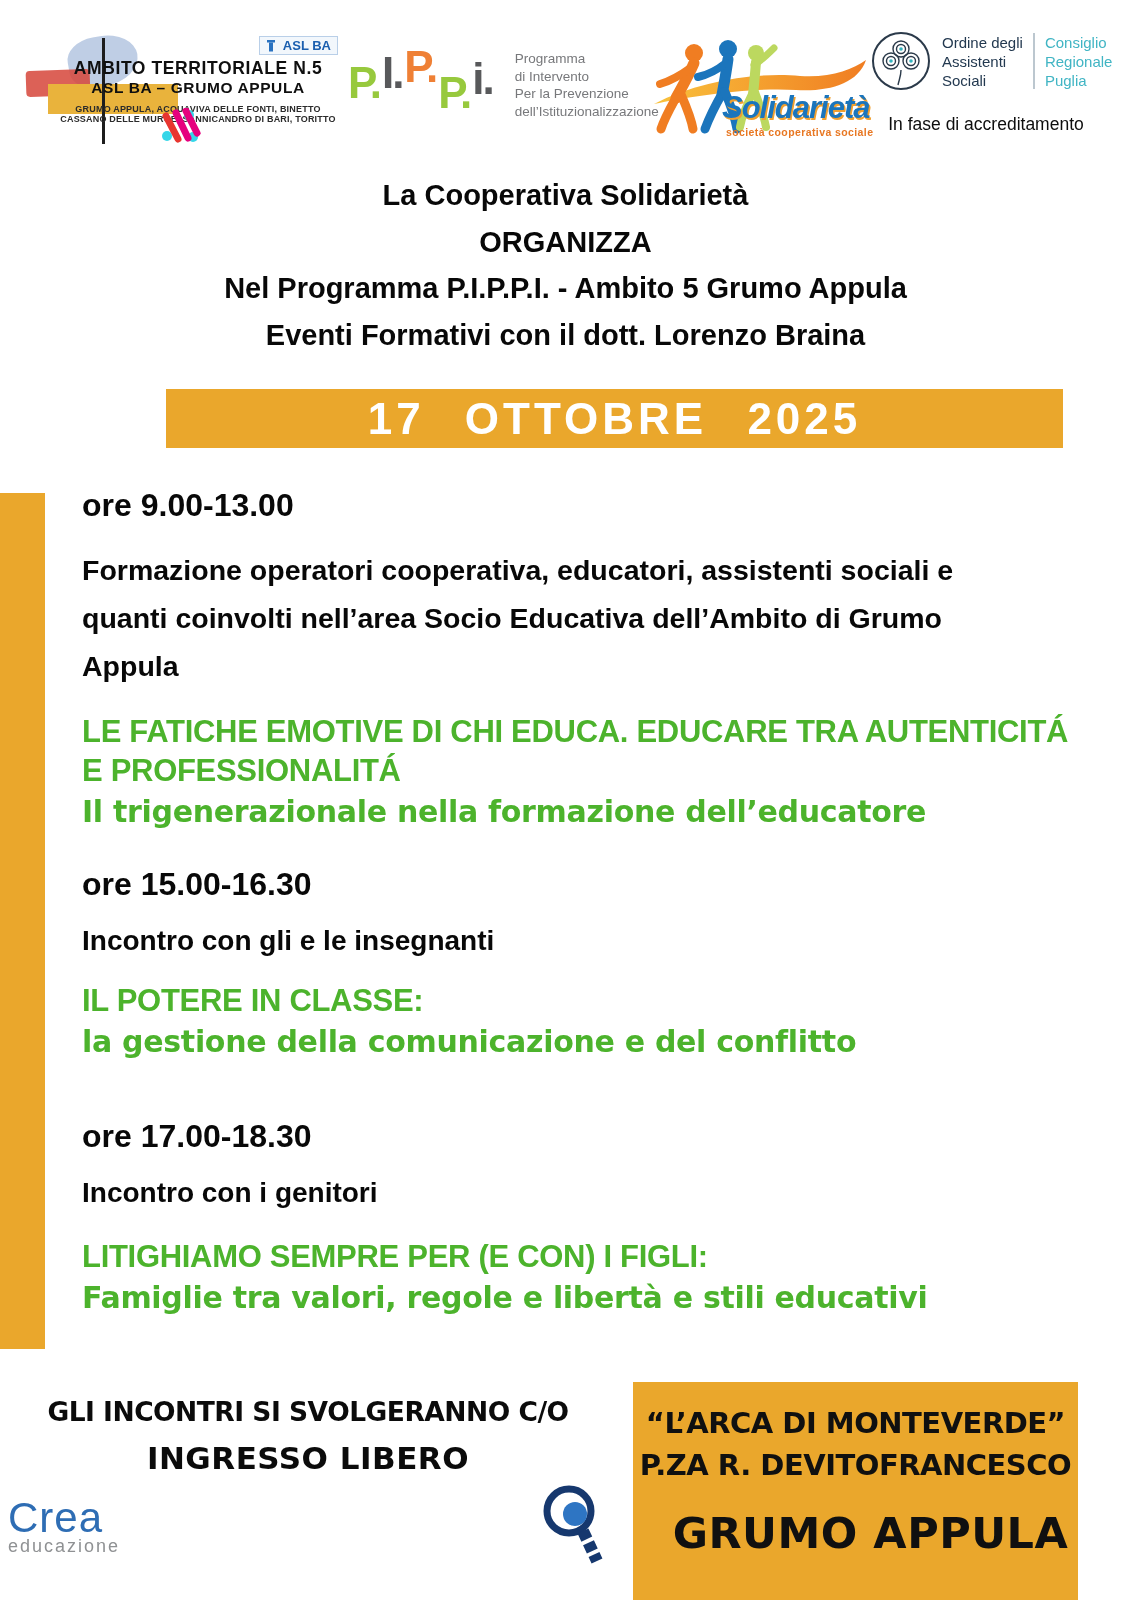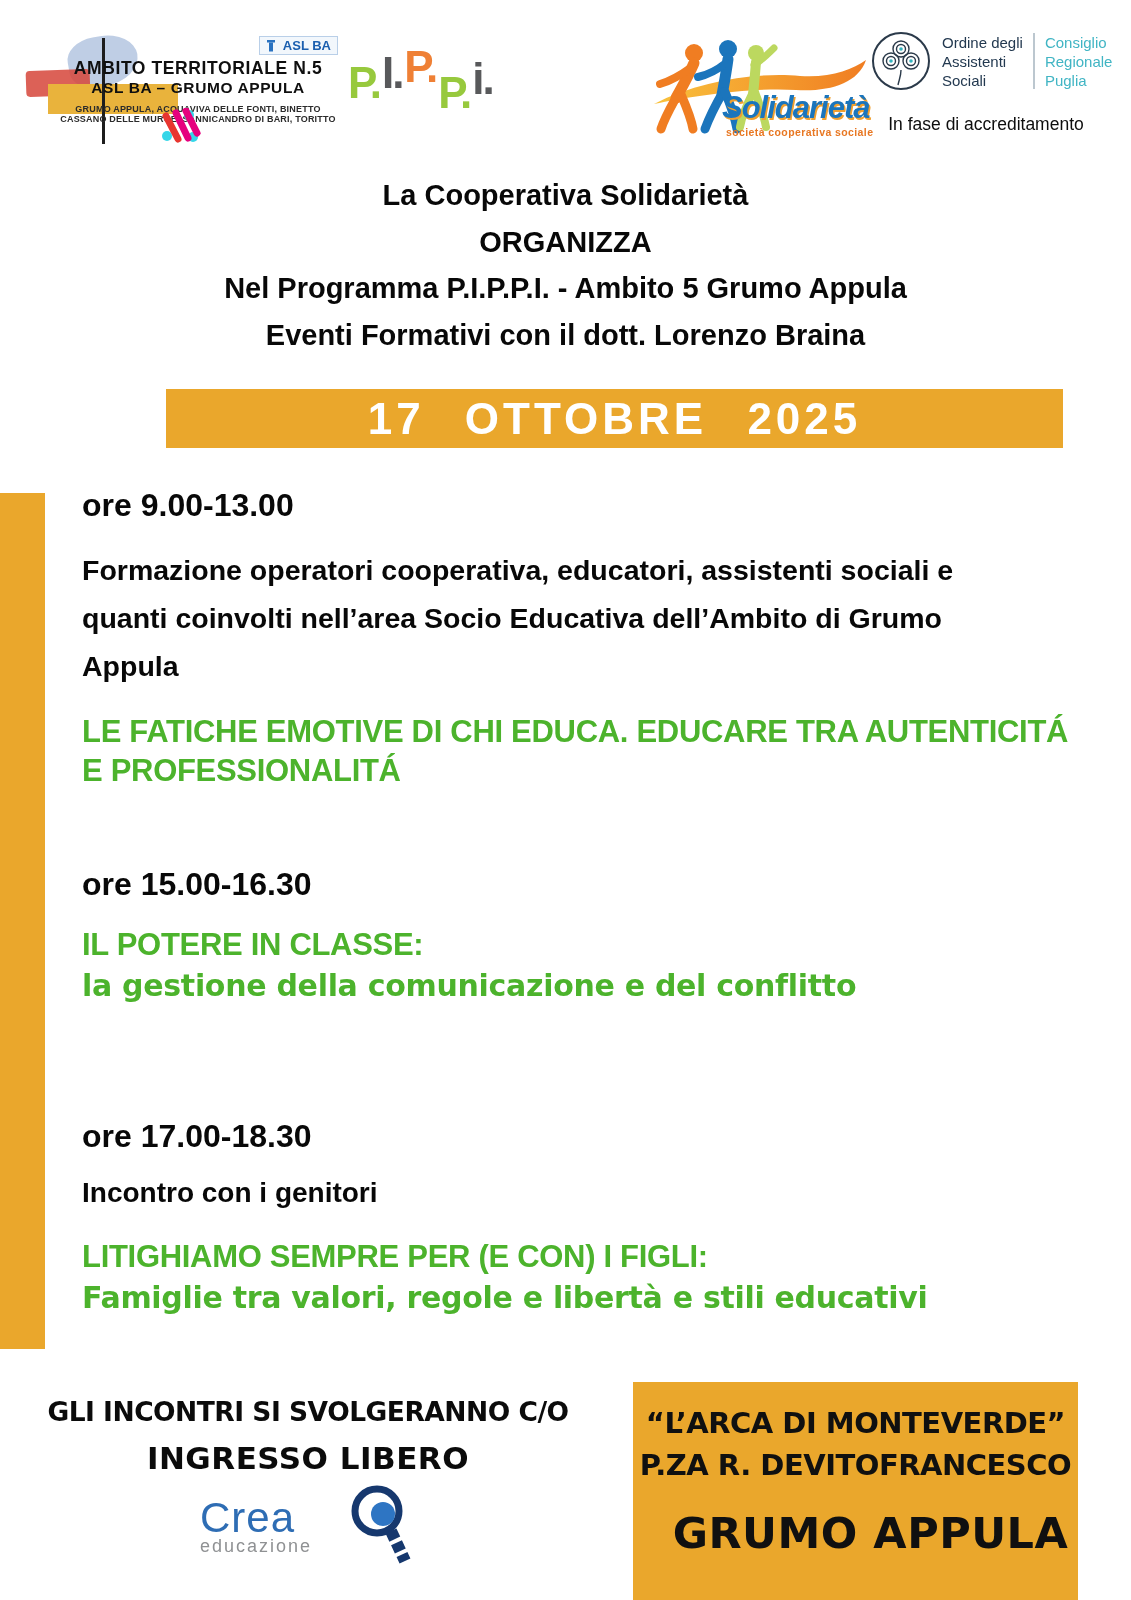--- a/index.html
+++ b/index.html
@@ -63,21 +63,21 @@
   .desc { margin-top:22px; font-size:28.5px; font-weight:bold; line-height:48px; color:#080808; max-width:890px; }
   .s2 .desc, .s3 .desc { margin-top:20px; line-height:36px; font-size:28px; }
   .gtitle { margin-top:22px; font-size:31px; font-weight:bold; color:#4cb32c; line-height:39px; max-width:1000px; letter-spacing:-.3px; }
   .gsub { margin-top:4px; font-size:30px; font-weight:bold; color:#4cb32c; font-family:"DejaVu Sans", sans-serif; letter-spacing:-.3px; }
   .s2 .gtitle { margin-top:22px; } .s3 .gtitle { margin-top:26px; }
 
   
   .f-left { position:absolute; left:8px; top:1396px; width:600px; text-align:center; color:#0b0b0b; }
   .fl1 { font-size:26.5px; font-weight:bold; font-family:"DejaVu Sans", sans-serif; letter-spacing:-.5px; }
   .fl2 { margin-top:13px; font-size:31px; font-weight:bold; font-family:"DejaVu Sans", sans-serif; letter-spacing:.5px; }
-  .crea { margin-top:6px; display:flex; justify-content:center; align-items:center;gap:28px; }
+  .crea { margin-top:6px; display:flex; justify-content:space-between; align-items:center;gap:28px; }
   .crea-txt { text-align:left; margin-right:2px; }
   .crea-name { font-size:42px; color:#2e6db4; letter-spacing:1px; }
   .crea-sub { font-size:18px; color:#8f9193; letter-spacing:2px; margin-top:-6px; }
 
   .venue { position:absolute; left:633px; top:1382px; width:445px; height:236px; background:#eaa72c; text-align:center; color:#101010; }
   .v1 { margin-top:24px; font-size:29px; font-weight:bold; font-family:"DejaVu Sans", sans-serif; letter-spacing:-.5px; }
   .v2 { margin-top:8px; font-size:29px; font-weight:bold; font-family:"DejaVu Sans", sans-serif; letter-spacing:-.5px; }
   .v3 { margin-top:26px; font-size:43px; font-weight:bold; font-family:"DejaVu Sans", sans-serif; letter-spacing:.5px;padding-left:30px; }
 </style>
 </head>
@@ -113,20 +113,26 @@
     </svg>
   </div>
 
   <div class="pippi">
     <div class="pippi-word">
       <span class="pl0">P.</span>
       <span class="pl1">I.</span>
       <span class="pl2">P.</span>
       <span class="pl3">P.</span>
       <span class="pl4">i.</span>
+    </div>
+    <div class="pippi-tag">
+      <div>Programma</div>
+      <div>di Intervento</div>
+      <div>Per la Prevenzione</div>
+      <div>dell’Istituzionalizzazione</div>
     </div>
   </div>
 
   <div class="solid">
     <svg width="225" height="102" viewBox="0 0 225 102">
       <defs>
         <linearGradient id="sw" x1="0" y1="0" x2="1" y2="0">
           <stop offset="0" stop-color="#f9c23c"></stop>
             <stop offset="1" stop-color="#f07d22"></stop>
         </linearGradient>
@@ -192,24 +198,26 @@
   <div class="banner">
     <span>17 OTTOBRE 2025</span>
   </div>
 
   <div class="sidebar"></div>
 
   <div class="session s1">
     <div class="time">ore 9.00-13.00</div>
     <div class="desc">Formazione operatori cooperativa, educatori, assistenti sociali e quanti coinvolti nell’area Socio Educativa dell’Ambito di Grumo Appula</div>
     <div class="gtitle">LE FATICHE EMOTIVE DI CHI EDUCA. EDUCARE TRA AUTENTICITÁ E PROFESSIONALITÁ</div>
+    <div class="gsub">Il trigenerazionale nella formazione dell’educatore</div>
   </div>
 
   <div class="session s2">
     <div class="time">ore 15.00-16.30</div>
+    <div class="desc">Incontro con gli e le insegnanti</div>
     <div class="gtitle">IL POTERE IN CLASSE:</div>
     <div class="gsub">la gestione della comunicazione e del conflitto</div>
   </div>
 
   <div class="session s3">
     <div class="time">ore 17.00-18.30</div>
     <div class="desc">Incontro con i genitori</div>
     <div class="gtitle">LITIGHIAMO SEMPRE PER (E CON) I FIGLI:</div>
     <div class="gsub">Famiglie tra valori, regole e libertà e stili educativi</div>
   </div>

